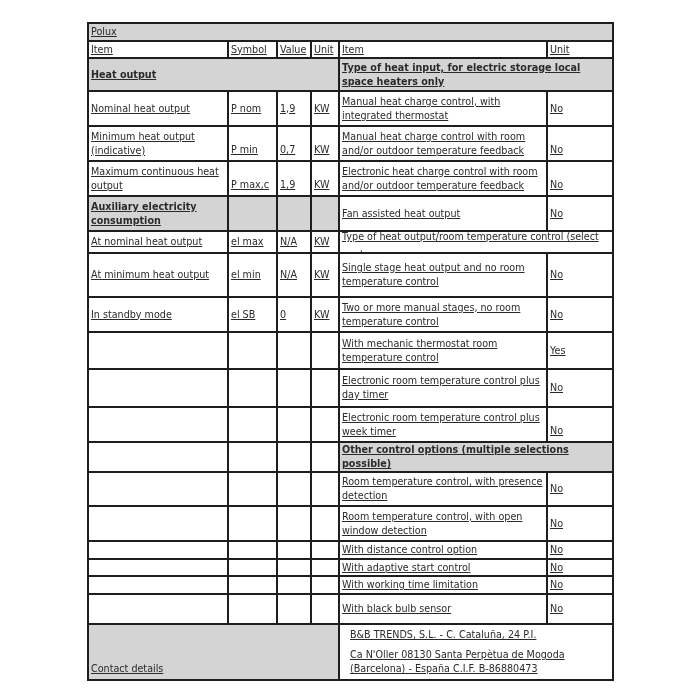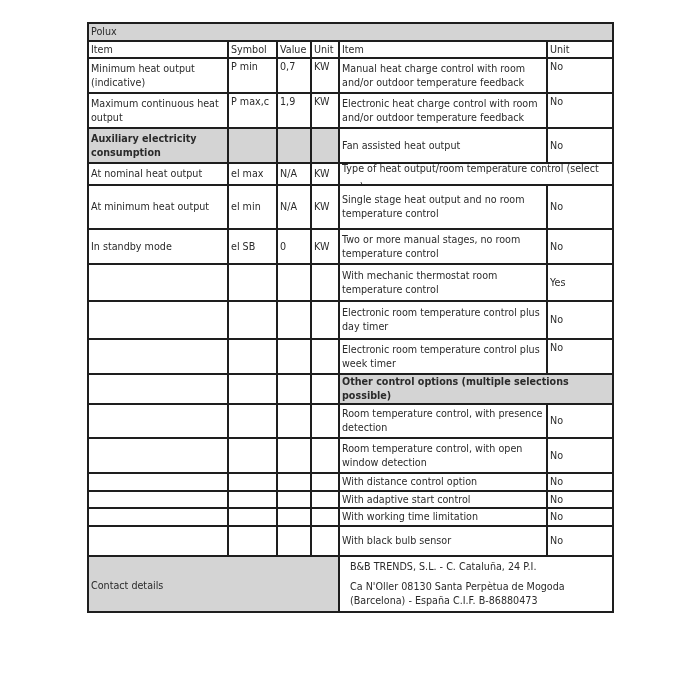--- a/index.html
+++ b/index.html
@@ -1,28 +1,28 @@
 <!DOCTYPE html>
 <html><head>
 <meta charset="utf-8">
 <style>
   html, body { margin: 0; padding: 0; background: #ffffff; }
   body { width: 700px; height: 700px; position: relative; overflow: hidden; }
   .sheet {
     position: absolute; left: 87px; top: 22px;
-    font-family: "DejaVu Sans", sans-serif; font-size: 9.6px; color: #2a2a2a;
+    font-family: "DejaVu Sans", sans-serif; font-size: 9.6px; color: #2a2a2a; text-decoration: underline;
   }
   table { border-collapse: collapse; table-layout: fixed; width: 525px; }
   td {
     border: 2px solid #1e1e1e; padding: 0 2px; vertical-align: middle;
     line-height: 14px; overflow: hidden; background: #ffffff;
   }
   td.g { background: #d4d4d4; }
   td.b { font-weight: bold; }
-  td.bottom { vertical-align: bottom; padding-bottom: 18px; }
+  td.bottom { vertical-align: bottom; padding-bottom: 3px; }
   .clip { height: 20px; overflow: hidden; line-height: 18px; position: relative; }
   .clip span { position: relative; top: -4px; display: block; }
   .contact-line { display: block; padding: 3px 8px; line-height: 14px; }
 </style>
 </head>
 <body>
 
 <div class="sheet">
 <table>
   <colgroup>
@@ -38,20 +38,32 @@
     <td class="g" colspan="6">Polux</td>
   </tr>
   <tr style="height:17px">
     <td>Item</td>
     <td>Symbol</td>
     <td>Value</td>
     <td>Unit</td>
     <td>Item</td>
     <td>Unit</td>
   </tr>
+  <tr style="height:33px">
+    <td class="g b" colspan="4">Heat output</td>
+    <td class="g b" colspan="2">Type of heat input, for electric storage local space heaters only</td>
+  </tr>
+  <tr style="height:35px">
+    <td>Nominal heat output</td>
+    <td>P nom</td>
+    <td>1,9</td>
+    <td>KW</td>
+    <td>Manual heat charge control, with integrated thermostat</td>
+    <td>No</td>
+  </tr>
   <tr style="height:35px">
     <td>Minimum heat output (indicative)</td>
     <td class="bottom">P min</td>
     <td class="bottom">0,7</td>
     <td class="bottom">KW</td>
     <td>Manual heat charge control with room and/or outdoor temperature feedback</td>
     <td class="bottom">No</td>
   </tr>
   <tr style="height:35px">
     <td>Maximum continuous heat output</td>

